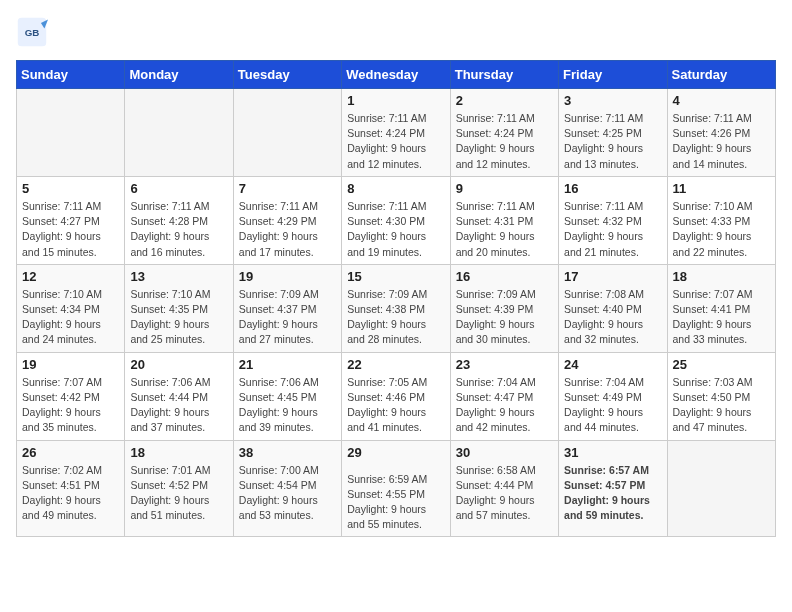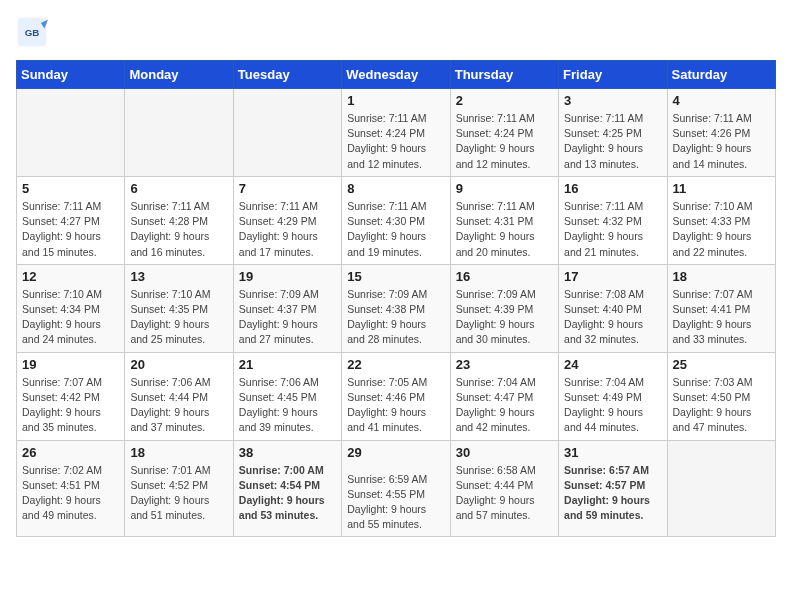--- a/index.html
+++ b/index.html
@@ -317,21 +317,21 @@
         </td>
         <td>
           <div class="day-number">18</div>
           <div class="day-info" style="white-space: pre-line;">Sunrise: 7:01 AM
 Sunset: 4:52 PM
 Daylight: 9 hours
 and 51 minutes.</div>
         </td>
         <td>
           <div class="day-number">38</div>
-          <div class="day-info" style="white-space: pre-line; font-weight: bold;">Sunrise: 7:00 AM
+          <div class="day-info" style="white-space: pre-line;">Sunrise: 7:00 AM
 Sunset: 4:54 PM
 Daylight: 9 hours
 and 53 minutes.</div>
         </td>
         <td>
           <div class="day-number">29</div>
           <div class="day-info" style="white-space: pre-line; margin-top: 12px;">Sunrise: 6:59 AM
 Sunset: 4:55 PM
 Daylight: 9 hours
 and 55 minutes.</div>

